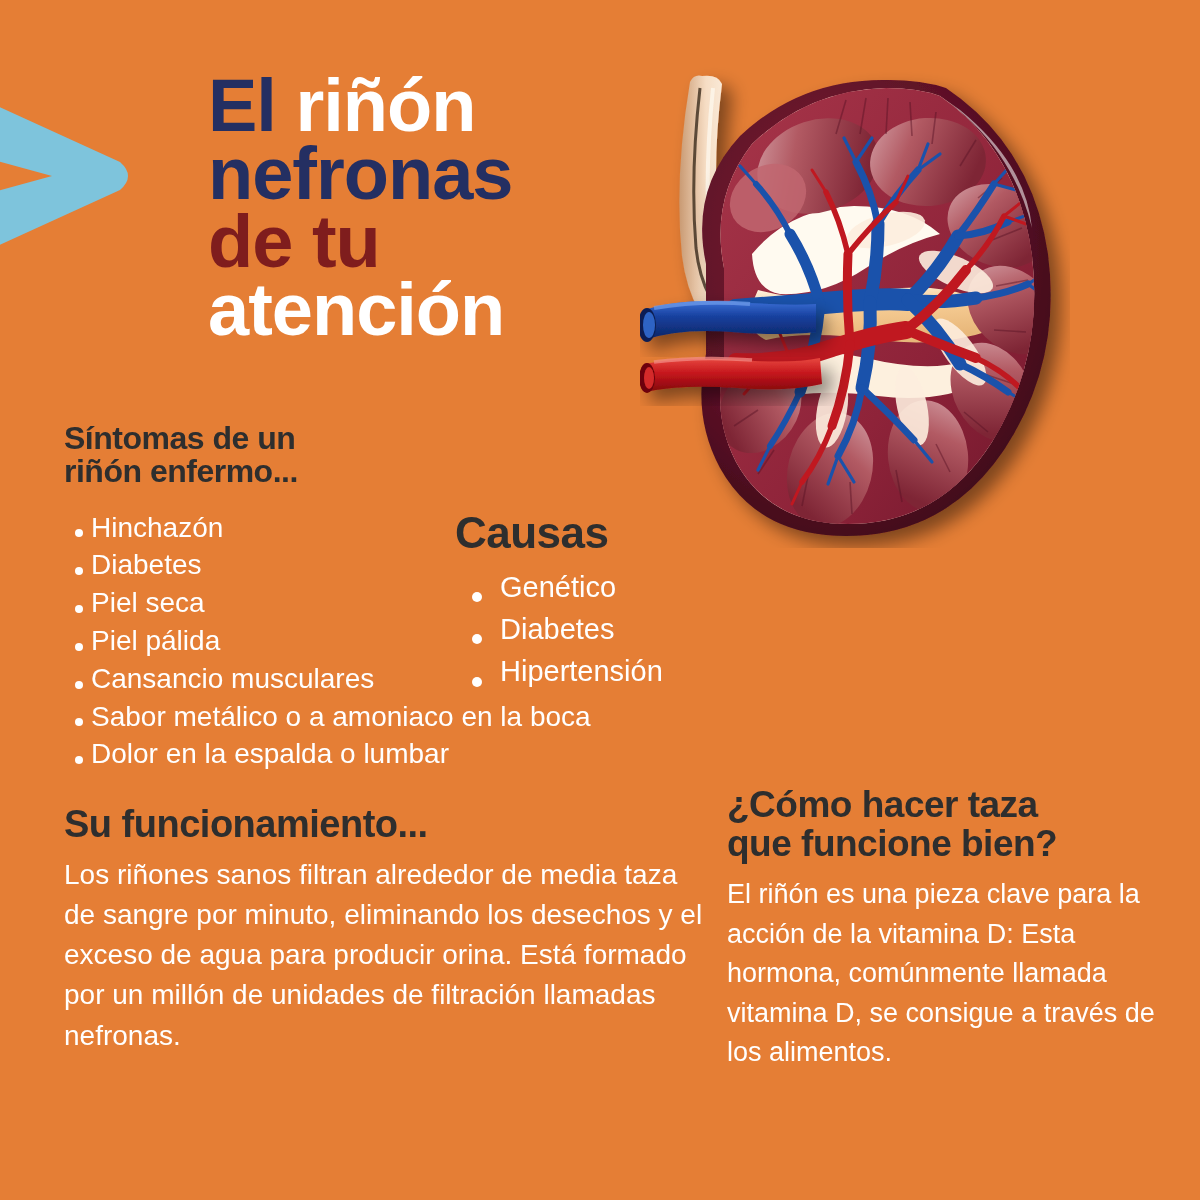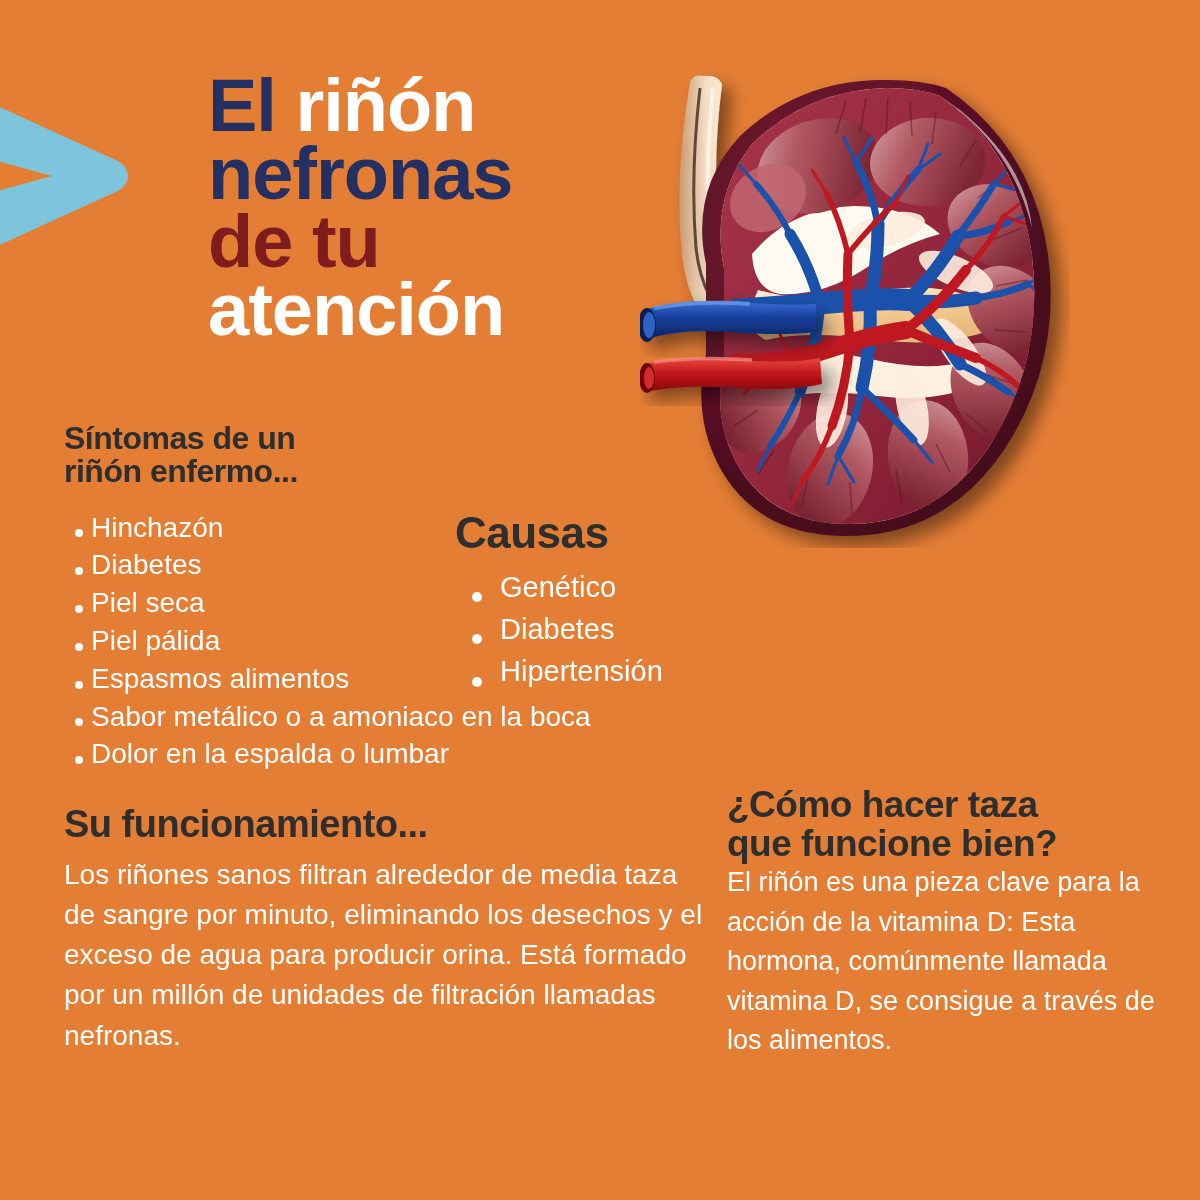--- a/index.html
+++ b/index.html
@@ -71,21 +71,21 @@
   #cau-list{margin-top:10px;}
 
   
   #func{position:absolute;left:64px;top:805px;width:640px;}
   #func .sec-head{font-size:38px;}
   #func .body-txt{margin-top:10px;font-size:28px;line-height:1.44;}
 
   
   #como{position:absolute;left:727px;top:785px;width:430px;}
   #como .sec-head{font-size:37px;line-height:1.06;}
-  #como .body-txt{font-size:27px;line-height:1.46;}
+  #como .body-txt{margin-top:12px;font-size:27px;line-height:1.46;}
 </style>
 </head>
 <body>
 
 <div id="stage">
 
   <div id="chevron">
     <svg viewBox="0 0 178 176" xmlns="http://www.w3.org/2000/svg">
       <path d="M -10 2 L 2 2 L 160 74 Q 176 88 160 102 L 2 174 L -10 174 L -10 116 L 92 88 L -10 60 Z" fill="#7ec4dc"></path>
     </svg>
@@ -306,21 +306,21 @@
   <div id="symptoms">
     <h2 class="sec-head">
       <span>Síntomas de un</span><br>
       <span>riñón enfermo...</span>
     </h2>
     <ul class="blist" id="sym-list">
       <li><span class="bdot"></span><span>Hinchazón</span></li>
       <li><span class="bdot"></span><span>Diabetes</span></li>
       <li><span class="bdot"></span><span>Piel seca</span></li>
       <li><span class="bdot"></span><span>Piel pálida</span></li>
-      <li><span class="bdot"></span><span>Espasmos alimentos</span></li>
+      <li><span class="bdot"></span><span>Cansancio musculares</span></li>
       <li><span class="bdot"></span><span>Sabor metálico o a amoniaco en la boca</span></li>
       <li><span class="bdot"></span><span>Dolor en la espalda o lumbar</span></li>
     </ul>
   </div>
 
   <div id="causas">
     <h2 class="sec-head">Causas</h2>
     <ul class="blist" id="cau-list">
       <li><span class="bdot"></span><span>Genético</span></li>
       <li><span class="bdot"></span><span>Diabetes</span></li>

